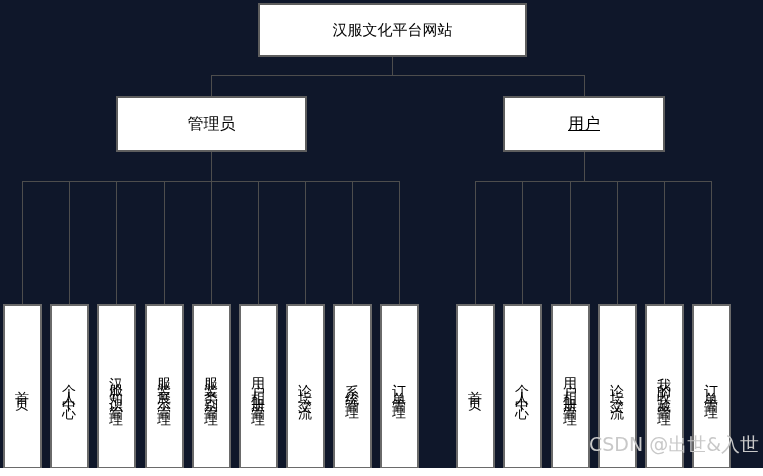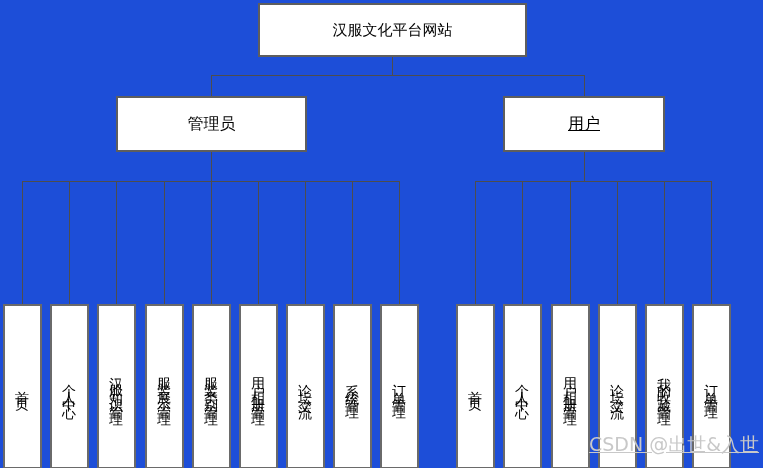--- a/index.html
+++ b/index.html
@@ -1,20 +1,20 @@
 <!DOCTYPE html>
 <html lang="zh"><head>
 <meta charset="utf-8">
 <style>
   html, body { margin: 0; padding: 0; background: #ffffff; }
   #canvas {
     position: relative;
     width: 763px;
     height: 468px;
-    background: #1d4ed8;
+    background: #0f172a;
     font-family: "DejaVu Sans", "Liberation Sans", sans-serif;
     color: #000000;
     overflow: hidden;
   }
   .node {
     position: absolute;
     background: #ffffff;
     border: 2px solid #5e5e5e;
     box-sizing: border-box;
     display: flex;
@@ -38,21 +38,20 @@
     display: inline-block;
   }
   .line { position: absolute; background: #4d4d4d; }
   .wm {
     position: absolute;
     right: 4px;
     bottom: 10px;
     font-size: 19px;
     color: #c8c8c8;
     white-space: nowrap;
-    text-decoration: underline;
   }
   .wm-strip {
     position: absolute;
     left: 556px;
     top: 470px;
     width: 207px;
     height: 6px;
     background: #f6e4e4;
   }
 </style>

